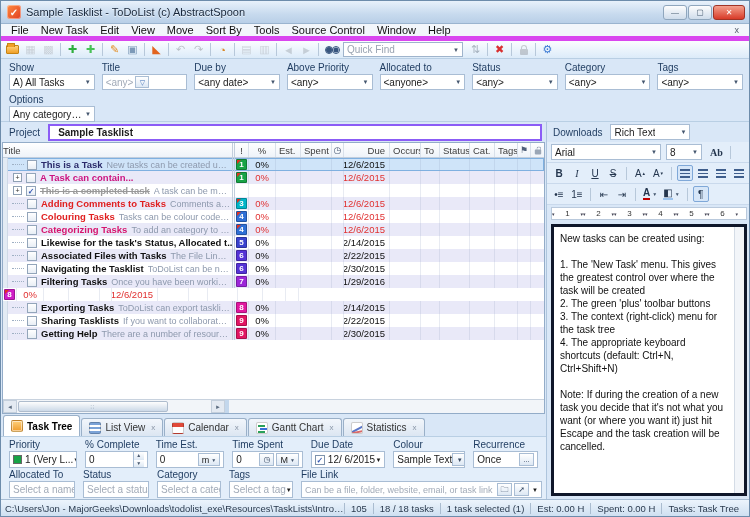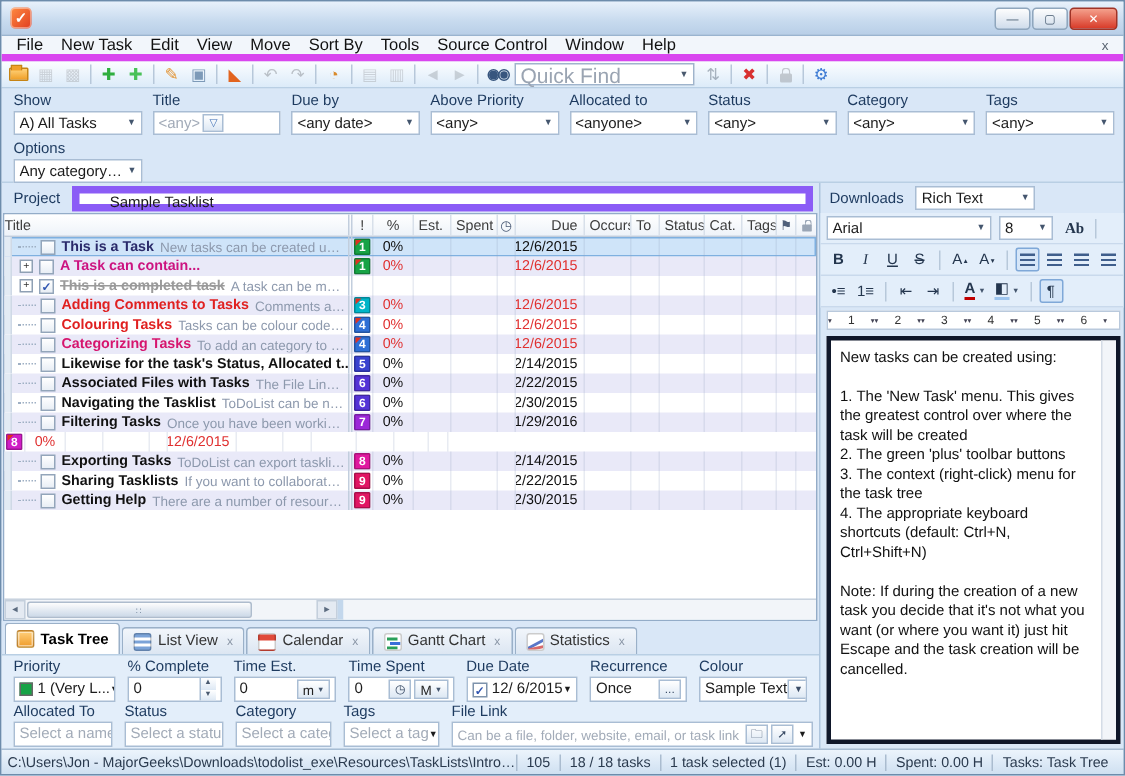--- a/index.html
+++ b/index.html
@@ -28,21 +28,21 @@
   .tbtn.disabled{opacity:.55;filter:grayscale(60%);}
   .tsep{width:1px;height:13px;background:#b7c8da;margin:0 2px;}
   .ic-folder{width:13px;height:9px;background:linear-gradient(to bottom,#ffd27a,#f0a028);border:1px solid #c68414;border-radius:1px;position:relative;}
   .ic-folder::before{content:"";position:absolute;top:-3px;left:0;width:6px;height:3px;background:#f0a028;border:1px solid #c68414;border-bottom:none;border-radius:1px 1px 0 0;}
   .ic-binoc{width:12px;height:7px;position:relative;}
   .ic-binoc::before{content:"";position:absolute;left:0;top:0;width:6px;height:6px;border-radius:50%;border:1.5px solid #37557e;box-shadow:7px 0 0 -1.5px #37557e, 7px 0 0 0 #37557e inset;}
   .ic-binoc::after{content:"";position:absolute;left:7px;top:0;width:6px;height:6px;border-radius:50%;border:1.5px solid #37557e;}
   .ic-lock{width:8px;height:6px;background:#9aa6b6;border-radius:1px;position:relative;margin-top:4px;}
   .ic-lock::before{content:"";position:absolute;top:-4px;left:1.5px;width:4px;height:4px;border:1.2px solid #9aa6b6;border-bottom:none;border-radius:3px 3px 0 0;}
   .qfind{display:flex;align-items:center;width:120px;height:15px;background:#fff;border:1px solid #9fb4cc;margin:0 3px;padding:0 3px;}
-  .qfind .ph{color:#9aa4b2;font-size:14px;}
+  .qfind .ph{color:#9aa4b2;font-size:10px;}
   .qfind .arr{margin-left:auto;font-size:6px;color:#4a5a6e;}
   
   .filterbar{height:63px;background:#d9e7f7;border-bottom:1px solid #b9cfe4;padding:2px 6px 0 8px;position:relative;}
   .frow{display:flex;gap:7px;}
   .ffield{width:86px;}
   .flabel{font-size:10px;color:#1d3a5f;height:13px;line-height:13px;}
   .combo{display:flex;align-items:center;height:16px;background:#fff;border:1px solid #a9bdd4;font-size:10px;padding:0 3px;white-space:nowrap;overflow:hidden;}
   .combo .val{overflow:hidden;text-overflow:ellipsis;white-space:nowrap;}
   .combo .arr{margin-left:auto;font-size:6px;color:#44566e;flex:0 0 auto;padding-left:2px;}
   .combo .ph{color:#a2abb8;}
@@ -50,21 +50,21 @@
     font-size:7px;color:#3d6eb4;text-align:center;line-height:11px;margin-left:2px;}
   .optrow{margin-top:3px;}
   
   .body{position:absolute;top:121px;left:0;right:0;bottom:17px;display:flex;}
   .leftpane{width:545px;display:flex;flex-direction:column;background:#d9e7f7;}
   .vsplit{width:4px;background:#c3d7ec;}
   .rightpane{flex:1;display:flex;flex-direction:column;background:#d9e7f7;border-left:1px solid #aec5dd;}
   
   .projrow{height:20px;display:flex;align-items:center;padding:0 4px 0 8px;gap:8px;}
   .plabel{font-size:10px;color:#1d3a5f;}
-  .pinput{flex:1;height:17px;background:#fff;border:5px solid #8b5cf6;font-size:10px;padding:1px 20px;}
+  .pinput{flex:1;height:17px;background:#fff;border:2px solid #8b5cf6;font-size:10px;padding:1px 8px;font-weight:bold;}
   
   .taskview{flex:1;display:flex;flex-direction:column;background:#fff;border:1px solid #93acc8;margin:0 1px;position:relative;}
   .thead{display:flex;height:15px;background:linear-gradient(#ffffff,#eef3f9);border-bottom:1px solid #c2cedd;flex:0 0 auto;}
   .thc{font-size:9.5px;color:#3c3c3c;border-right:1px solid #d8e0ea;padding:1px 3px;white-space:nowrap;overflow:hidden;display:flex;align-items:center;}
   .trows{flex:0 0 auto;}
   .trow{display:flex;height:13px;align-items:stretch;}
   .trow.alt{background:#e9e9f8;}
   .trow.sel{background:#cfe4f9;box-shadow:inset 0 0 0 1px #7fb0e0;}
   .tc{border-right:1px solid rgba(150,165,195,.22);font-size:9.5px;display:flex;align-items:center;padding:0 2px;white-space:nowrap;overflow:hidden;}
   .w-title{width:232px;border-right:3px double #c2cedd;padding-left:0;}
@@ -156,20 +156,21 @@
   .spath{flex:1;white-space:nowrap;overflow:hidden;text-overflow:ellipsis;}
   .sseg{border-left:1px solid #aabccf;padding:0 6px;white-space:nowrap;}
 </style>
 </head>
 <body>
 
 <div id="window" data-name="app-window">
 
   <div class="titlebar" data-name="title-bar">
     <span class="appicon" data-name="app-icon">✓</span>
+    <span class="wtitle" data-name="window-title">Sample Tasklist - ToDoList (c) AbstractSpoon</span>
     <span class="winbtns">
       <span class="wbtn" data-name="minimize-button">—</span>
       <span class="wbtn" data-name="maximize-button">▢</span>
       <span class="wbtn close" data-name="close-button">✕</span>
     </span>
   </div>
 
   <div class="menubar" data-name="menu-bar">
     <span id="menu-items" style="display:flex;">
         <span class="mitem" data-name="menu-item-file">File</span>
@@ -767,32 +768,32 @@
             </div>
           </div>
           <div class="efield" style="width:76px;">
             <div class="elabel" data-name="due-date-label">Due Date</div>
             <div class="ebox" data-name="due-date-picker">
               <span class="cbx" data-name="due-date-checkbox">✓</span>
               <span class="val" data-name="due-date-value">12/ 6/2015</span>
               <span class="arr" style="margin-left:auto;font-size:6px;" data-name="chevron-down-icon">▼</span>
             </div>
           </div>
+          <div class="efield" style="width:72px;">
+            <div class="elabel" data-name="colour-label">Colour</div>
+            <div class="ebox" data-name="colour-combo">
+              <span class="val" data-name="colour-value">Sample Text</span>
+              <span class="sqbtn" style="margin-left:auto;font-size:6px;" data-name="chevron-down-icon">▼</span>
+            </div>
+          </div>
           <div class="efield" style="width:66px;">
             <div class="elabel" data-name="recurrence-label">Recurrence</div>
             <div class="ebox" data-name="recurrence-field">
               <span class="val" data-name="recurrence-value">Once</span>
               <span class="sqbtn ellips" style="margin-left:auto;" data-name="recurrence-edit-button">...</span>
-            </div>
-          </div>
-          <div class="efield" style="width:72px;">
-            <div class="elabel" data-name="colour-label">Colour</div>
-            <div class="ebox" data-name="colour-combo">
-              <span class="val" data-name="colour-value">Sample Text</span>
-              <span class="sqbtn" style="margin-left:auto;font-size:6px;" data-name="chevron-down-icon">▼</span>
             </div>
           </div>
         </div>
         <div class="erow" style="margin-top:1px;">
           <div class="efield" style="width:66px;">
             <div class="elabel" data-name="allocated-to-label">Allocated To</div>
             <div class="ebox" data-name="allocated-to-combo">
               <span class="val ph" style="color:#a2abb8;" data-name="allocated-to-placeholder">Select a name</span>
 
             </div>

